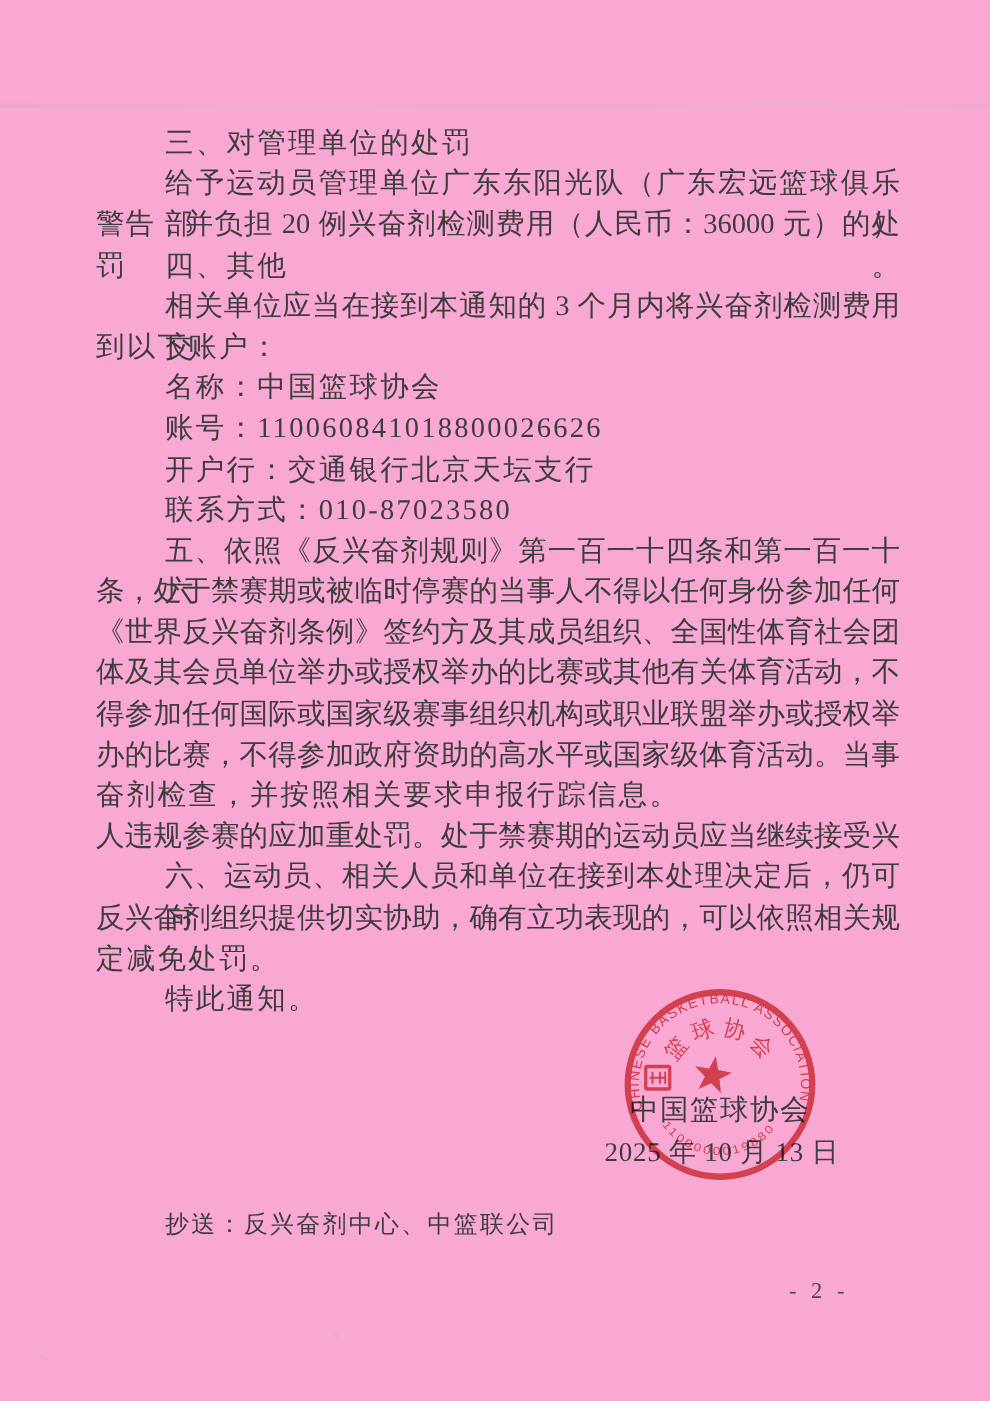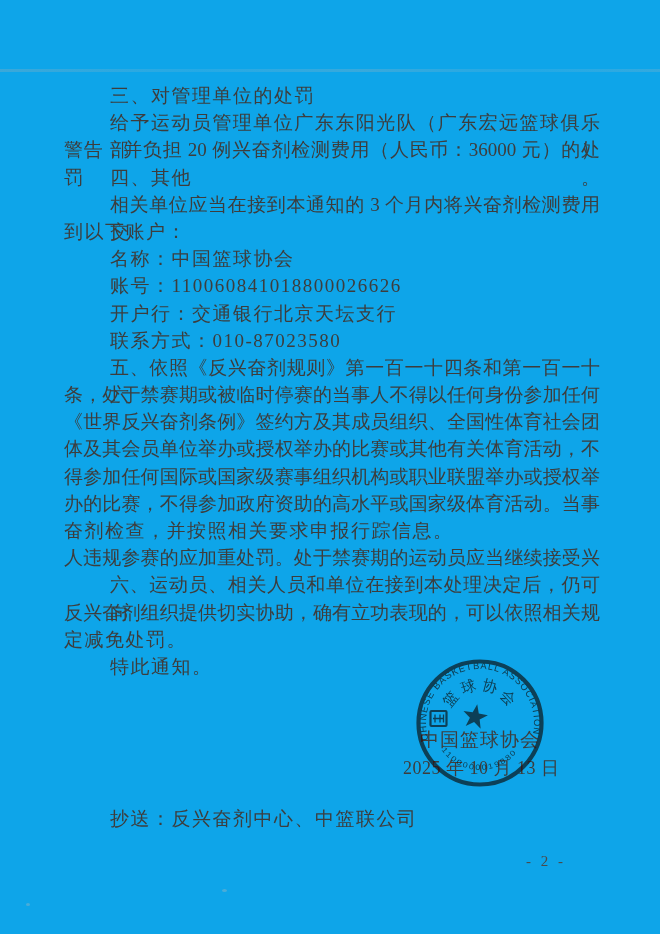--- a/index.html
+++ b/index.html
@@ -1,20 +1,20 @@
 <!DOCTYPE html>
 <html><head>
 <meta charset="utf-8">
 <style>
   html,body{margin:0;padding:0;background:#e8e8e8;}
   .page{
     position:relative;
     width:660px;height:934px;
     margin:0 auto;
-    background:#0ea5e9;
+    background:#f9a8d4;
     overflow:hidden;
     font-family:"Liberation Serif","DejaVu Serif",serif;
     color:#3d3d3d;
   }
   .scan-line{
     position:absolute;left:0;top:69px;width:660px;height:3px;
     background:linear-gradient(90deg, rgba(175,175,175,.28), rgba(200,200,200,.12) 30%, rgba(180,180,180,.26) 55%, rgba(205,205,205,.10) 80%, rgba(185,185,185,.22));
   }
   .speck{position:absolute;background:rgba(185,185,185,.35);border-radius:50%;}
   .speck.a{left:222px;top:889px;width:5px;height:3px;}
@@ -38,21 +38,21 @@
   .sig-org{
     position:absolute;left:420px;top:727px;
     font-size:19px;letter-spacing:1px;white-space:nowrap;text-align:center;
   }
   .sig-date{
     position:absolute;left:403px;top:756px;
     font-size:18px;letter-spacing:.5px;white-space:nowrap;
   }
   .cc-line{
     position:absolute;left:110px;top:806px;
-    font-size:19px;letter-spacing:1.5px;white-space:nowrap;
+    font-size:16px;letter-spacing:1.5px;white-space:nowrap;
   }
   .page-number{
     position:absolute;right:94px;top:853px;
     font-size:15px;letter-spacing:3px;color:#4a4a4a;white-space:nowrap;
   }
   .seal-svg{
     position:absolute;left:402px;top:645px;
     mix-blend-mode:multiply;
     opacity:.9;
   }

